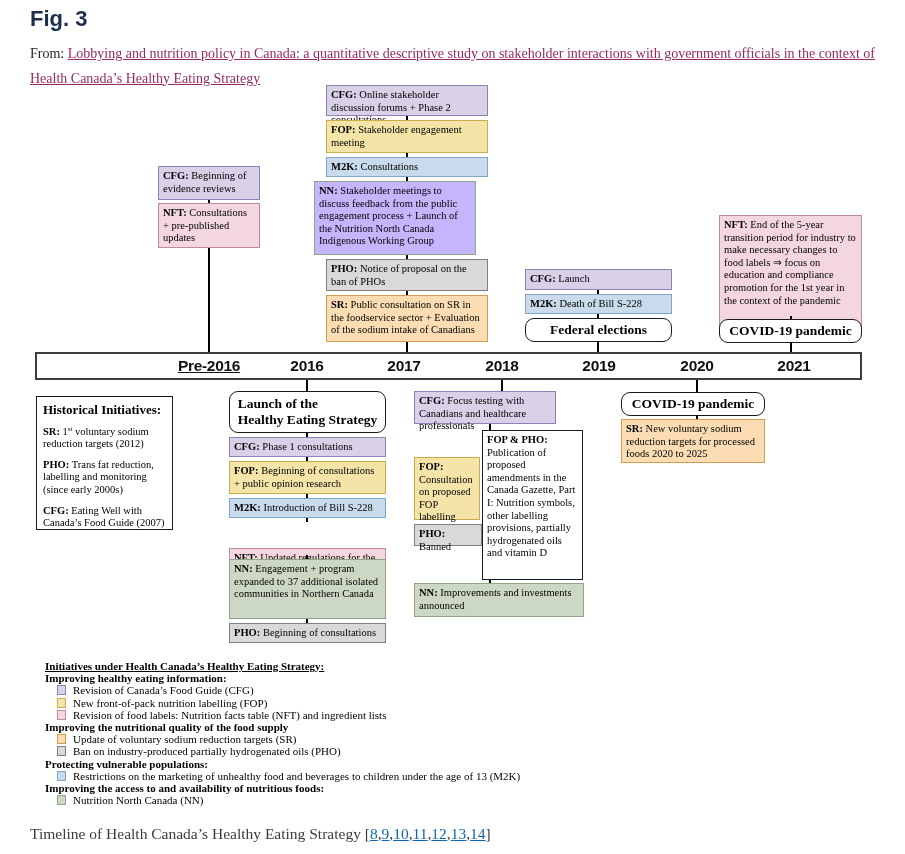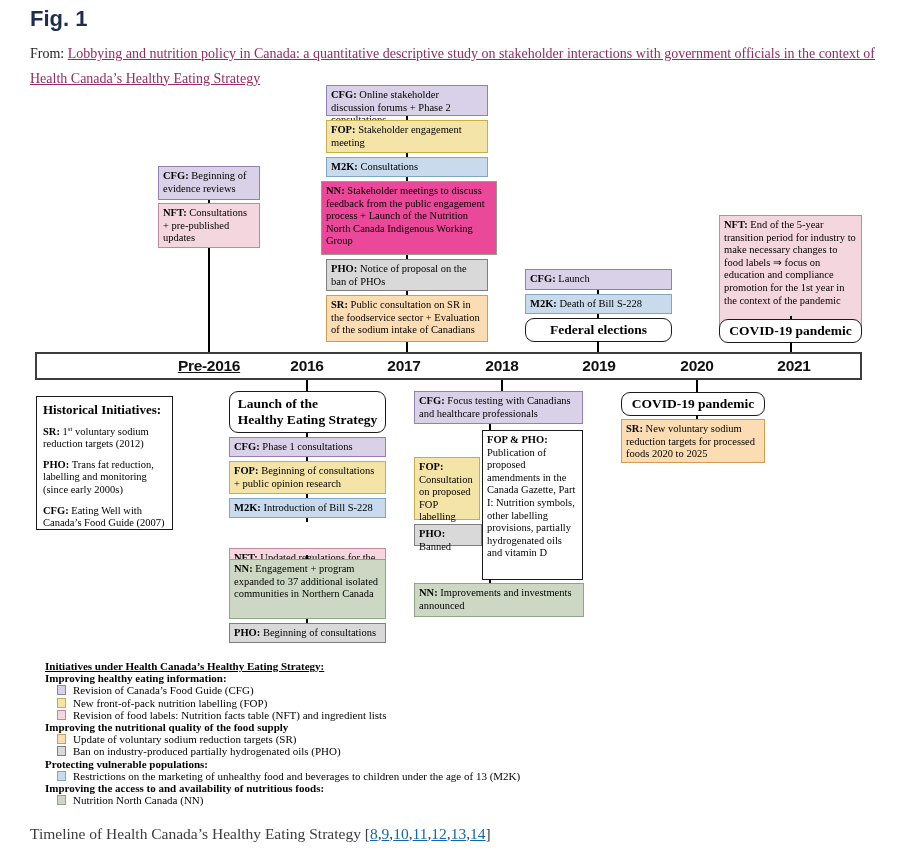--- a/index.html
+++ b/index.html
@@ -28,50 +28,50 @@
   .legend .lg-item{padding-left:12px;}
   .legend .swatch{display:inline-block;width:9px;height:10px;border:1px solid #777;
                   margin-right:7px;vertical-align:-1px;box-sizing:border-box;}
   .caption{position:absolute;left:30px;top:825px;font-size:15.5px;color:#3c3c40;}
   .caption a{color:#0f67b1;text-decoration:underline;cursor:pointer;}
 </style>
 </head>
 <body>
 
 <div class="page">
-  <div class="fig-label">Fig. 1</div>
+  <div class="fig-label">Fig. 3</div>
   <div class="from-line"><span>From: </span><a>Lobbying and nutrition policy in Canada: a quantitative descriptive study on stakeholder interactions with government officials in the context of Health Canada’s Healthy Eating Strategy</a></div>
   <div class="figure">
       <div class="box" style="left: 158px; top: 166px; width: 102px; height: 34px; background: rgb(216, 209, 231); border: 1px solid rgb(143, 128, 184);"><b>CFG:</b> Beginning of evidence reviews</div>
       <div class="box" style="left: 158px; top: 203px; width: 102px; height: 45px; background: rgb(244, 214, 222); border: 1px solid rgb(194, 136, 160);"><b>NFT:</b> Consultations + pre-published updates</div>
       <div class="box" style="left: 326px; top: 85px; width: 162px; height: 31px; background: rgb(216, 209, 231); border: 1px solid rgb(143, 128, 184);"><b>CFG:</b> Online stakeholder discussion forums + Phase 2 consultations</div>
       <div class="box" style="left: 326px; top: 120px; width: 162px; height: 33px; background: rgb(244, 228, 168); border: 1px solid rgb(201, 173, 75);"><b>FOP:</b> Stakeholder engagement meeting</div>
       <div class="box" style="left: 326px; top: 157px; width: 162px; height: 20px; background: rgb(200, 218, 235); border: 1px solid rgb(127, 166, 198);"><b>M2K:</b> Consultations</div>
-      <div class="box" style="left: 321px; top: 181px; width: 176px; height: 74px; background: #ec4899; border: 1px solid rgb(143, 165, 133);"><b>NN:</b> Stakeholder meetings to discuss feedback from the public engagement process + Launch of the Nutrition North Canada Indigenous Working Group</div>
+      <div class="box" style="left: 314px; top: 181px; width: 162px; height: 74px; background: #c4b5fd; border: 1px solid rgb(143, 165, 133);"><b>NN:</b> Stakeholder meetings to discuss feedback from the public engagement process + Launch of the Nutrition North Canada Indigenous Working Group</div>
       <div class="box" style="left: 326px; top: 259px; width: 162px; height: 32px; background: rgb(217, 217, 217); border: 1px solid rgb(127, 127, 127);"><b>PHO:</b> Notice of proposal on the ban of PHOs</div>
       <div class="box" style="left: 326px; top: 295px; width: 162px; height: 47px; background: rgb(251, 220, 179); border: 1px solid rgb(212, 155, 81);"><b>SR:</b> Public consultation on SR in the foodservice sector + Evaluation of the sodium intake of Canadians</div>
       <div class="box" style="left: 525px; top: 269px; width: 147px; height: 21px; background: rgb(216, 209, 231); border: 1px solid rgb(143, 128, 184);"><b>CFG:</b> Launch</div>
       <div class="box" style="left: 525px; top: 294px; width: 147px; height: 20px; background: rgb(200, 218, 235); border: 1px solid rgb(127, 166, 198);"><b>M2K:</b> Death of Bill S-228</div>
       <div class="box center" style="left: 525px; top: 318px; width: 147px; height: 23px; background: rgb(255, 255, 255); border: 1.5px solid rgb(26, 26, 26); font-size: 13.5px;">Federal elections</div>
       <div class="box" style="left: 719px; top: 215px; width: 143px; height: 120px; background: rgb(244, 214, 222); border: 1px solid rgb(194, 136, 160);"><b>NFT:</b> End of the 5-year transition period for industry to make necessary changes to food labels ⇒ focus on education and compliance promotion for the 1st year in the context of the pandemic</div>
       <div class="box center" style="left: 719px; top: 319px; width: 143px; height: 23px; background: rgb(255, 255, 255); border: 1.5px solid rgb(26, 26, 26); font-size: 13.5px;">COVID-19 pandemic</div>
       <div class="box" style="left: 36px; top: 396px; width: 137px; height: 134px; background: rgb(255, 255, 255); border: 1.3px solid rgb(26, 26, 26); padding: 5px 6px;">
         <div class="htitle">Historical Initiatives:</div>
         <div class="para"><b>SR:</b> 1<sup>st</sup> voluntary sodium reduction targets (2012)</div>
         <div class="para"><b>PHO:</b> Trans fat reduction, labelling and monitoring (since early 2000s)</div>
         <div class="para"><b>CFG:</b> Eating Well with Canada’s Food Guide (2007)</div>
       </div>
       <div class="box center" style="left: 229px; top: 391px; width: 157px; height: 42px; background: rgb(255, 255, 255); border: 1.5px solid rgb(26, 26, 26); font-size: 13.5px;">Launch of the<br>Healthy Eating Strategy</div>
       <div class="box" style="left: 229px; top: 437px; width: 157px; height: 20px; background: rgb(216, 209, 231); border: 1px solid rgb(143, 128, 184);"><b>CFG:</b> Phase 1 consultations</div>
       <div class="box" style="left: 229px; top: 461px; width: 157px; height: 33px; background: rgb(244, 228, 168); border: 1px solid rgb(201, 173, 75);"><b>FOP:</b> Beginning of consultations + public opinion research</div>
       <div class="box" style="left: 229px; top: 498px; width: 157px; height: 20px; background: rgb(200, 218, 235); border: 1px solid rgb(127, 166, 198);"><b>M2K:</b> Introduction of Bill S-228</div>
       <div class="box" style="left: 229px; top: 548px; width: 157px; height: 33px; background: rgb(244, 214, 222); border: 1px solid rgb(194, 136, 160);"><b>NFT:</b> Updated regulations for the NFT and ingredients list</div>
       <div class="box" style="left: 229px; top: 559px; width: 157px; height: 60px; background: rgb(204, 216, 195); border: 1px solid rgb(143, 165, 133);"><b>NN:</b> Engagement + program expanded to 37 additional isolated communities in Northern Canada</div>
       <div class="box" style="left: 229px; top: 623px; width: 157px; height: 20px; background: rgb(217, 217, 217); border: 1px solid rgb(127, 127, 127);"><b>PHO:</b> Beginning of consultations</div>
-      <div class="box" style="left: 414px; top: 391px; width: 169px; height: 33px; background: rgb(216, 209, 231); border: 1px solid rgb(143, 128, 184);"><b>CFG:</b> Focus testing with Canadians and healthcare professionals</div>
+      <div class="box" style="left: 414px; top: 391px; width: 142px; height: 33px; background: rgb(216, 209, 231); border: 1px solid rgb(143, 128, 184);"><b>CFG:</b> Focus testing with Canadians and healthcare professionals</div>
       <div class="box" style="left: 414px; top: 457px; width: 66px; height: 63px; background: rgb(244, 228, 168); border: 1px solid rgb(201, 173, 75);"><b>FOP:</b> Consultation on proposed FOP labelling</div>
       <div class="box" style="left: 482px; top: 430px; width: 101px; height: 150px; background: rgb(255, 255, 255); border: 1.5px solid rgb(26, 26, 26); z-index: 2;"><b>FOP &amp; PHO:</b> Publication of proposed amendments in the Canada Gazette, Part I: Nutrition symbols, other labelling provisions, partially hydrogenated oils and vitamin D</div>
       <div class="box" style="left: 414px; top: 524px; width: 68px; height: 22px; background: rgb(217, 217, 217); border: 1px solid rgb(127, 127, 127);"><b>PHO:</b> Banned</div>
       <div class="box" style="left: 414px; top: 583px; width: 170px; height: 34px; background: rgb(204, 216, 195); border: 1px solid rgb(143, 165, 133);"><b>NN:</b> Improvements and investments announced</div>
       <div class="box center" style="left: 621px; top: 392px; width: 144px; height: 23px; background: rgb(255, 255, 255); border: 1.5px solid rgb(26, 26, 26); font-size: 13.5px;">COVID-19 pandemic</div>
       <div class="box" style="left: 621px; top: 419px; width: 144px; height: 44px; background: rgb(251, 220, 179); border: 1px solid rgb(212, 155, 81);"><b>SR:</b> New voluntary sodium reduction targets for processed foods 2020 to 2025</div>
       <div class="conn" style="left: 208.25px; top: 200px; height: 3px;"></div>
       <div class="conn" style="left: 208.25px; top: 248px; height: 104px;"></div>
       <div class="conn" style="left: 406.25px; top: 116px; height: 4px;"></div>
       <div class="conn" style="left: 406.25px; top: 153px; height: 4px;"></div>

